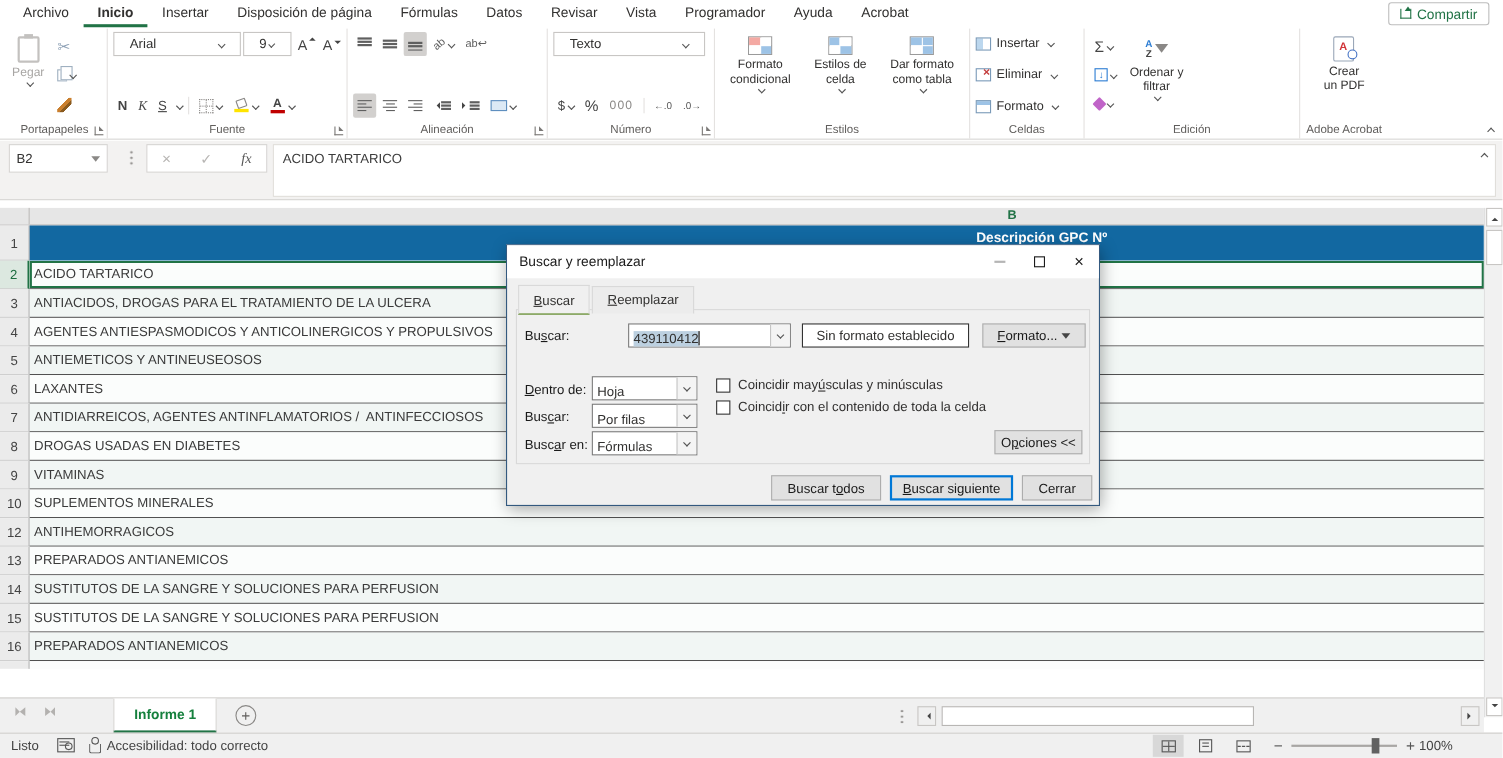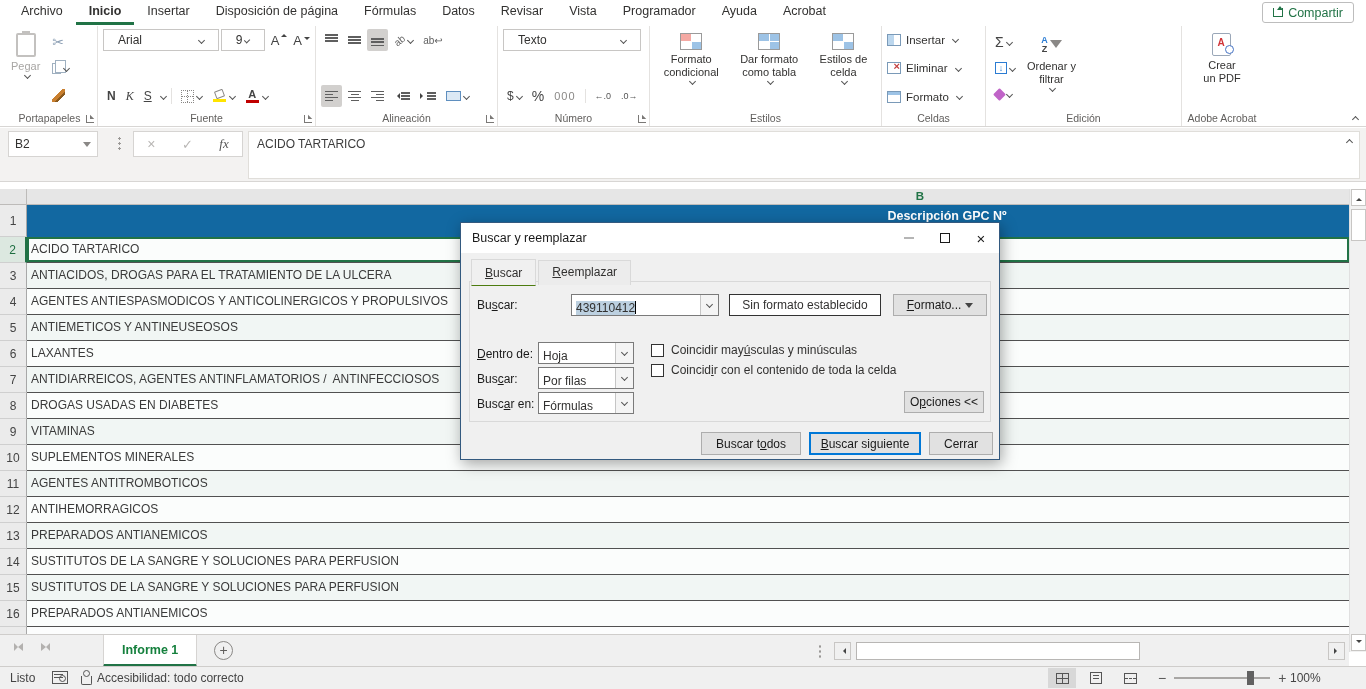--- a/index.html
+++ b/index.html
@@ -426,37 +426,37 @@
               <span class="c-white"></span>
               <span class="c-blue"></span>
             </span>
           <span class="blabel">Formato
 condicional</span>
           <span class="chev"></span>
         </div>
         <div class="bigbtn">
           <span class="mgrid">
               <span class="c-blue"></span>
+              <span class="c-white"></span>
+              <span class="c-white"></span>
+              <span class="c-blue"></span>
+            </span>
+          <span class="blabel">Estilos de
+celda</span>
+          <span class="chev"></span>
+        </div>
+        <div class="bigbtn">
+          <span class="mgrid">
+              <span class="c-blue"></span>
               <span class="c-blue"></span>
               <span class="c-white"></span>
               <span class="c-blue"></span>
             </span>
           <span class="blabel">Dar formato
 como tabla</span>
-          <span class="chev"></span>
-        </div>
-        <div class="bigbtn">
-          <span class="mgrid">
-              <span class="c-blue"></span>
-              <span class="c-white"></span>
-              <span class="c-white"></span>
-              <span class="c-blue"></span>
-            </span>
-          <span class="blabel">Estilos de
-celda</span>
           <span class="chev"></span>
         </div>
       </div>
       <span class="glabel">Estilos</span>
     </div>
 
     <div class="group" style="width:104px">
       <div class="fcol" style="height:100%; padding-bottom:2px">
         <div class="crow">
             <span class="ci ci-ins"></span>
@@ -577,24 +577,20 @@
         </div>
       <div class="row">
           <div class="rn">9</div>
           <div class="rc">VITAMINAS</div>
         </div>
       <div class="row">
           <div class="rn">10</div>
           <div class="rc">SUPLEMENTOS MINERALES</div>
         </div>
       <div class="row">
-          <div class="rn">11</div>
-          <div class="rc">AGENTES ANTITROMBOTICOS</div>
-        </div>
-      <div class="row">
           <div class="rn">12</div>
           <div class="rc">ANTIHEMORRAGICOS</div>
         </div>
       <div class="row">
           <div class="rn">13</div>
           <div class="rc">PREPARADOS ANTIANEMICOS</div>
         </div>
       <div class="row">
           <div class="rn">14</div>
           <div class="rc">SUSTITUTOS DE LA SANGRE Y SOLUCIONES PARA PERFUSION</div>

